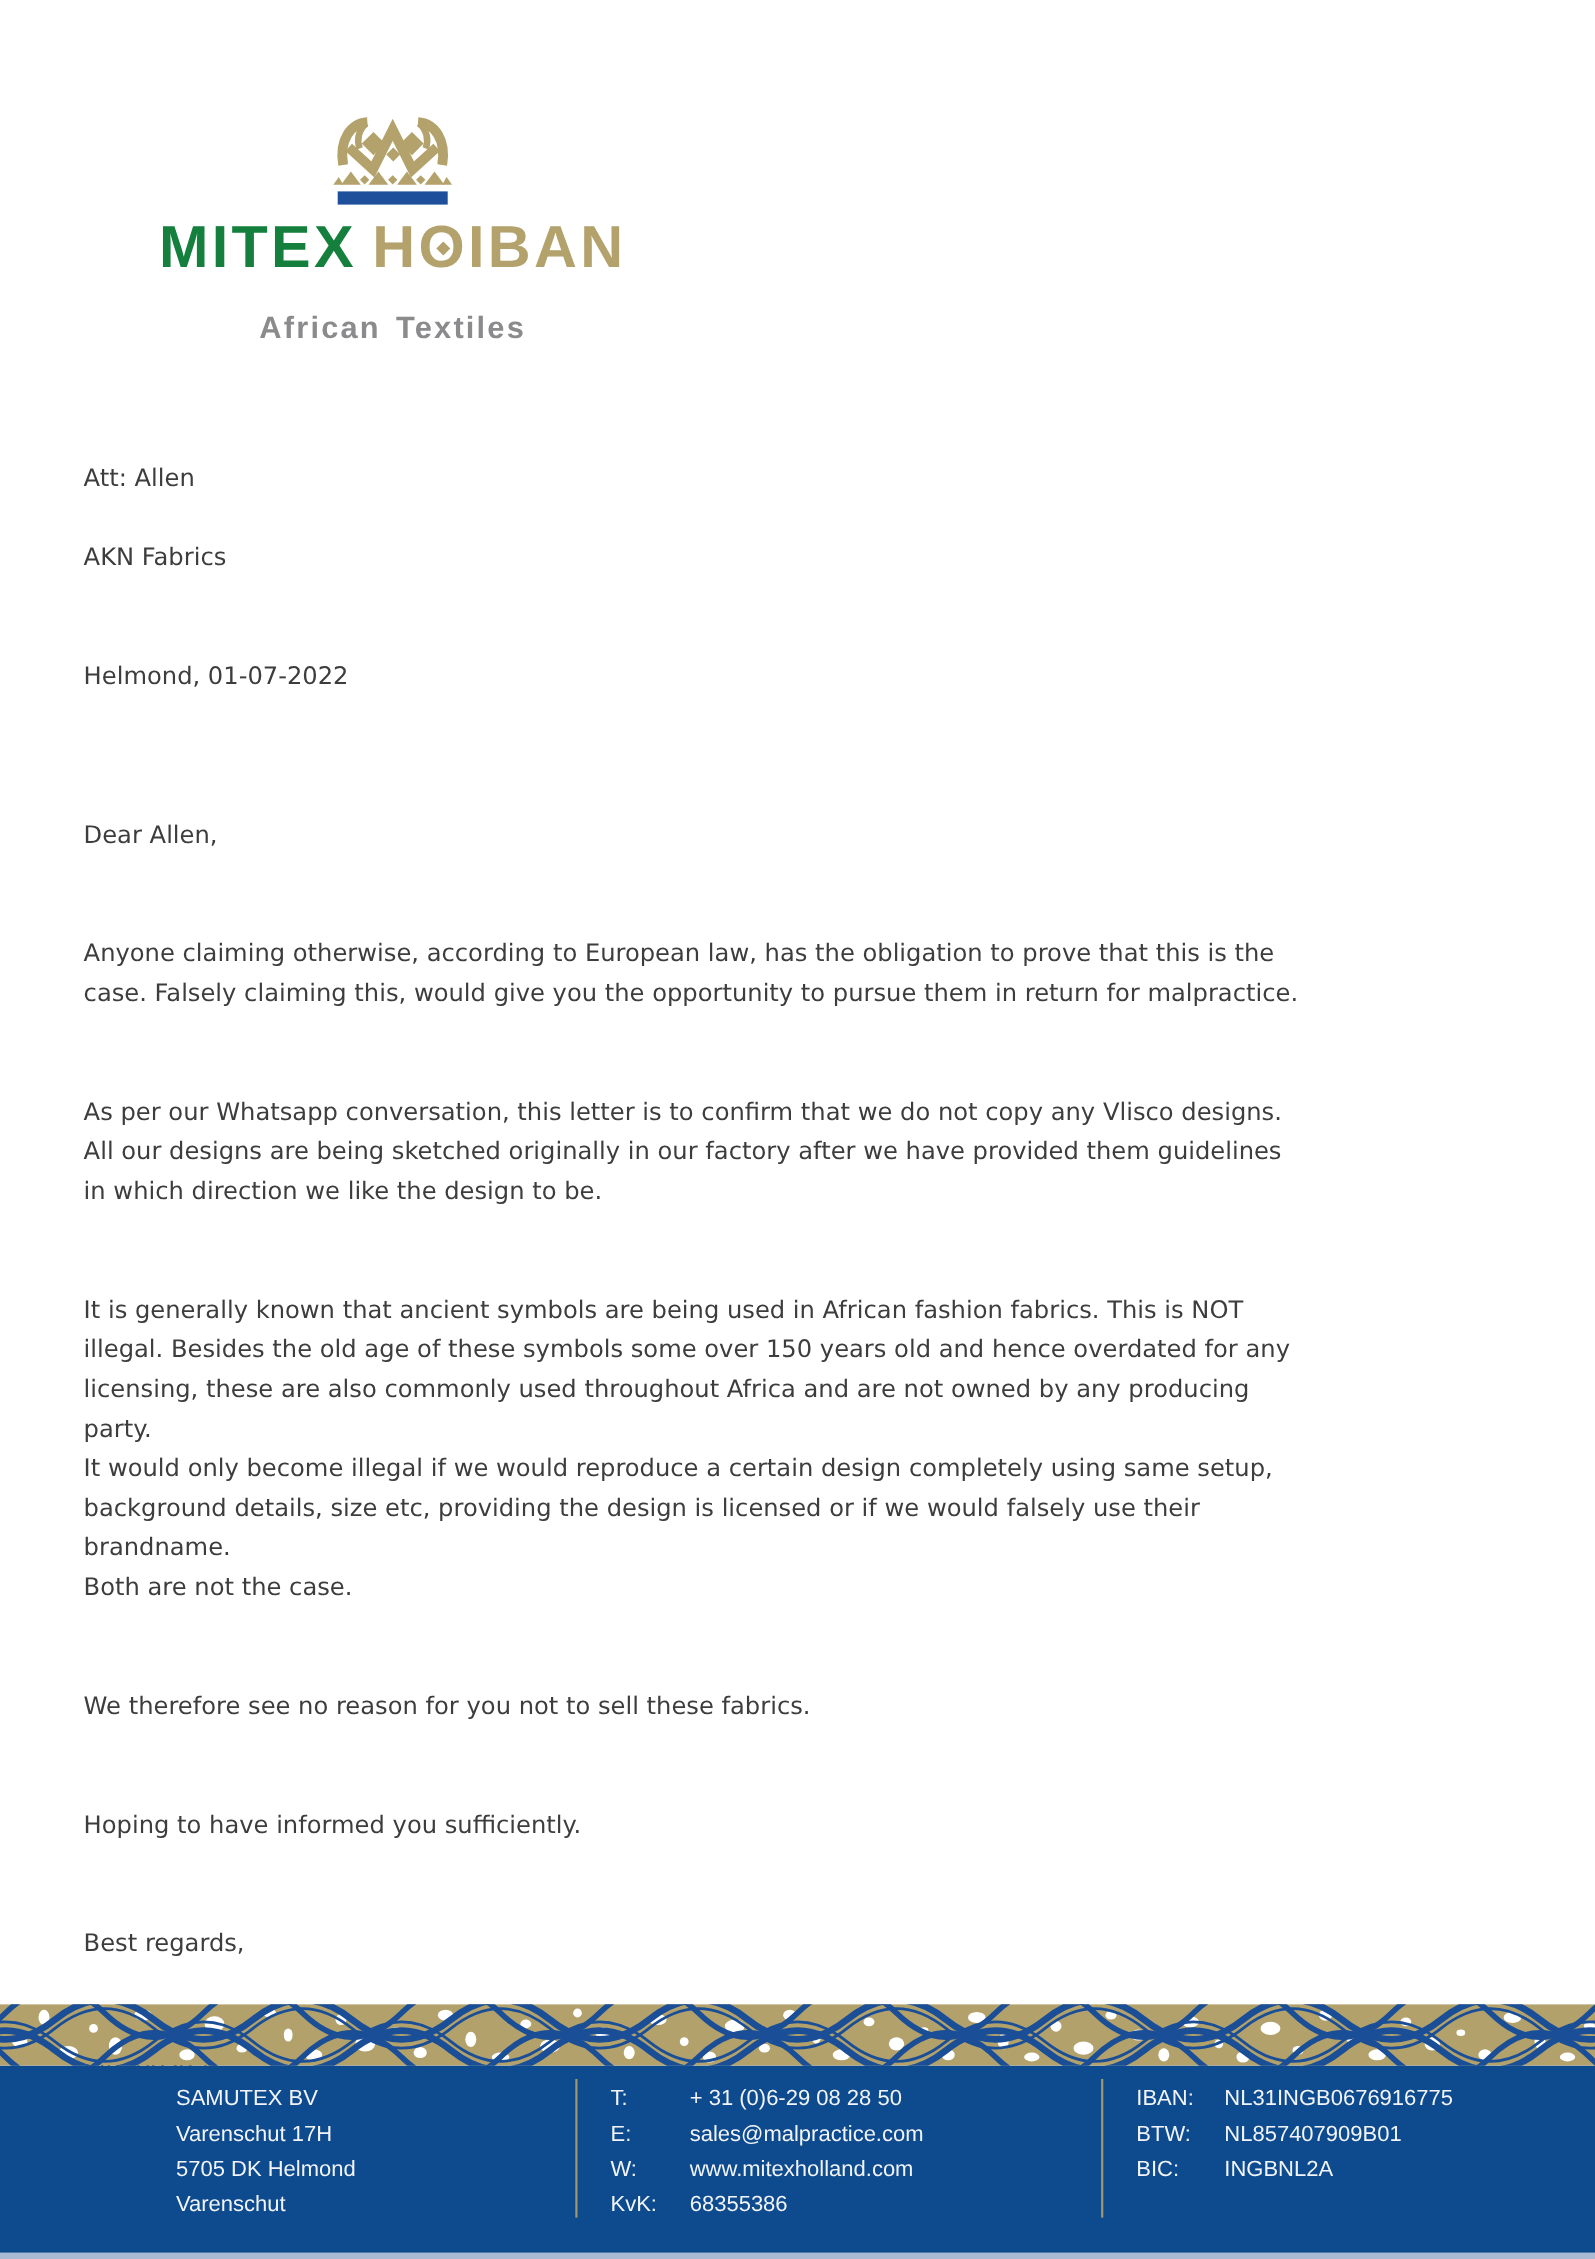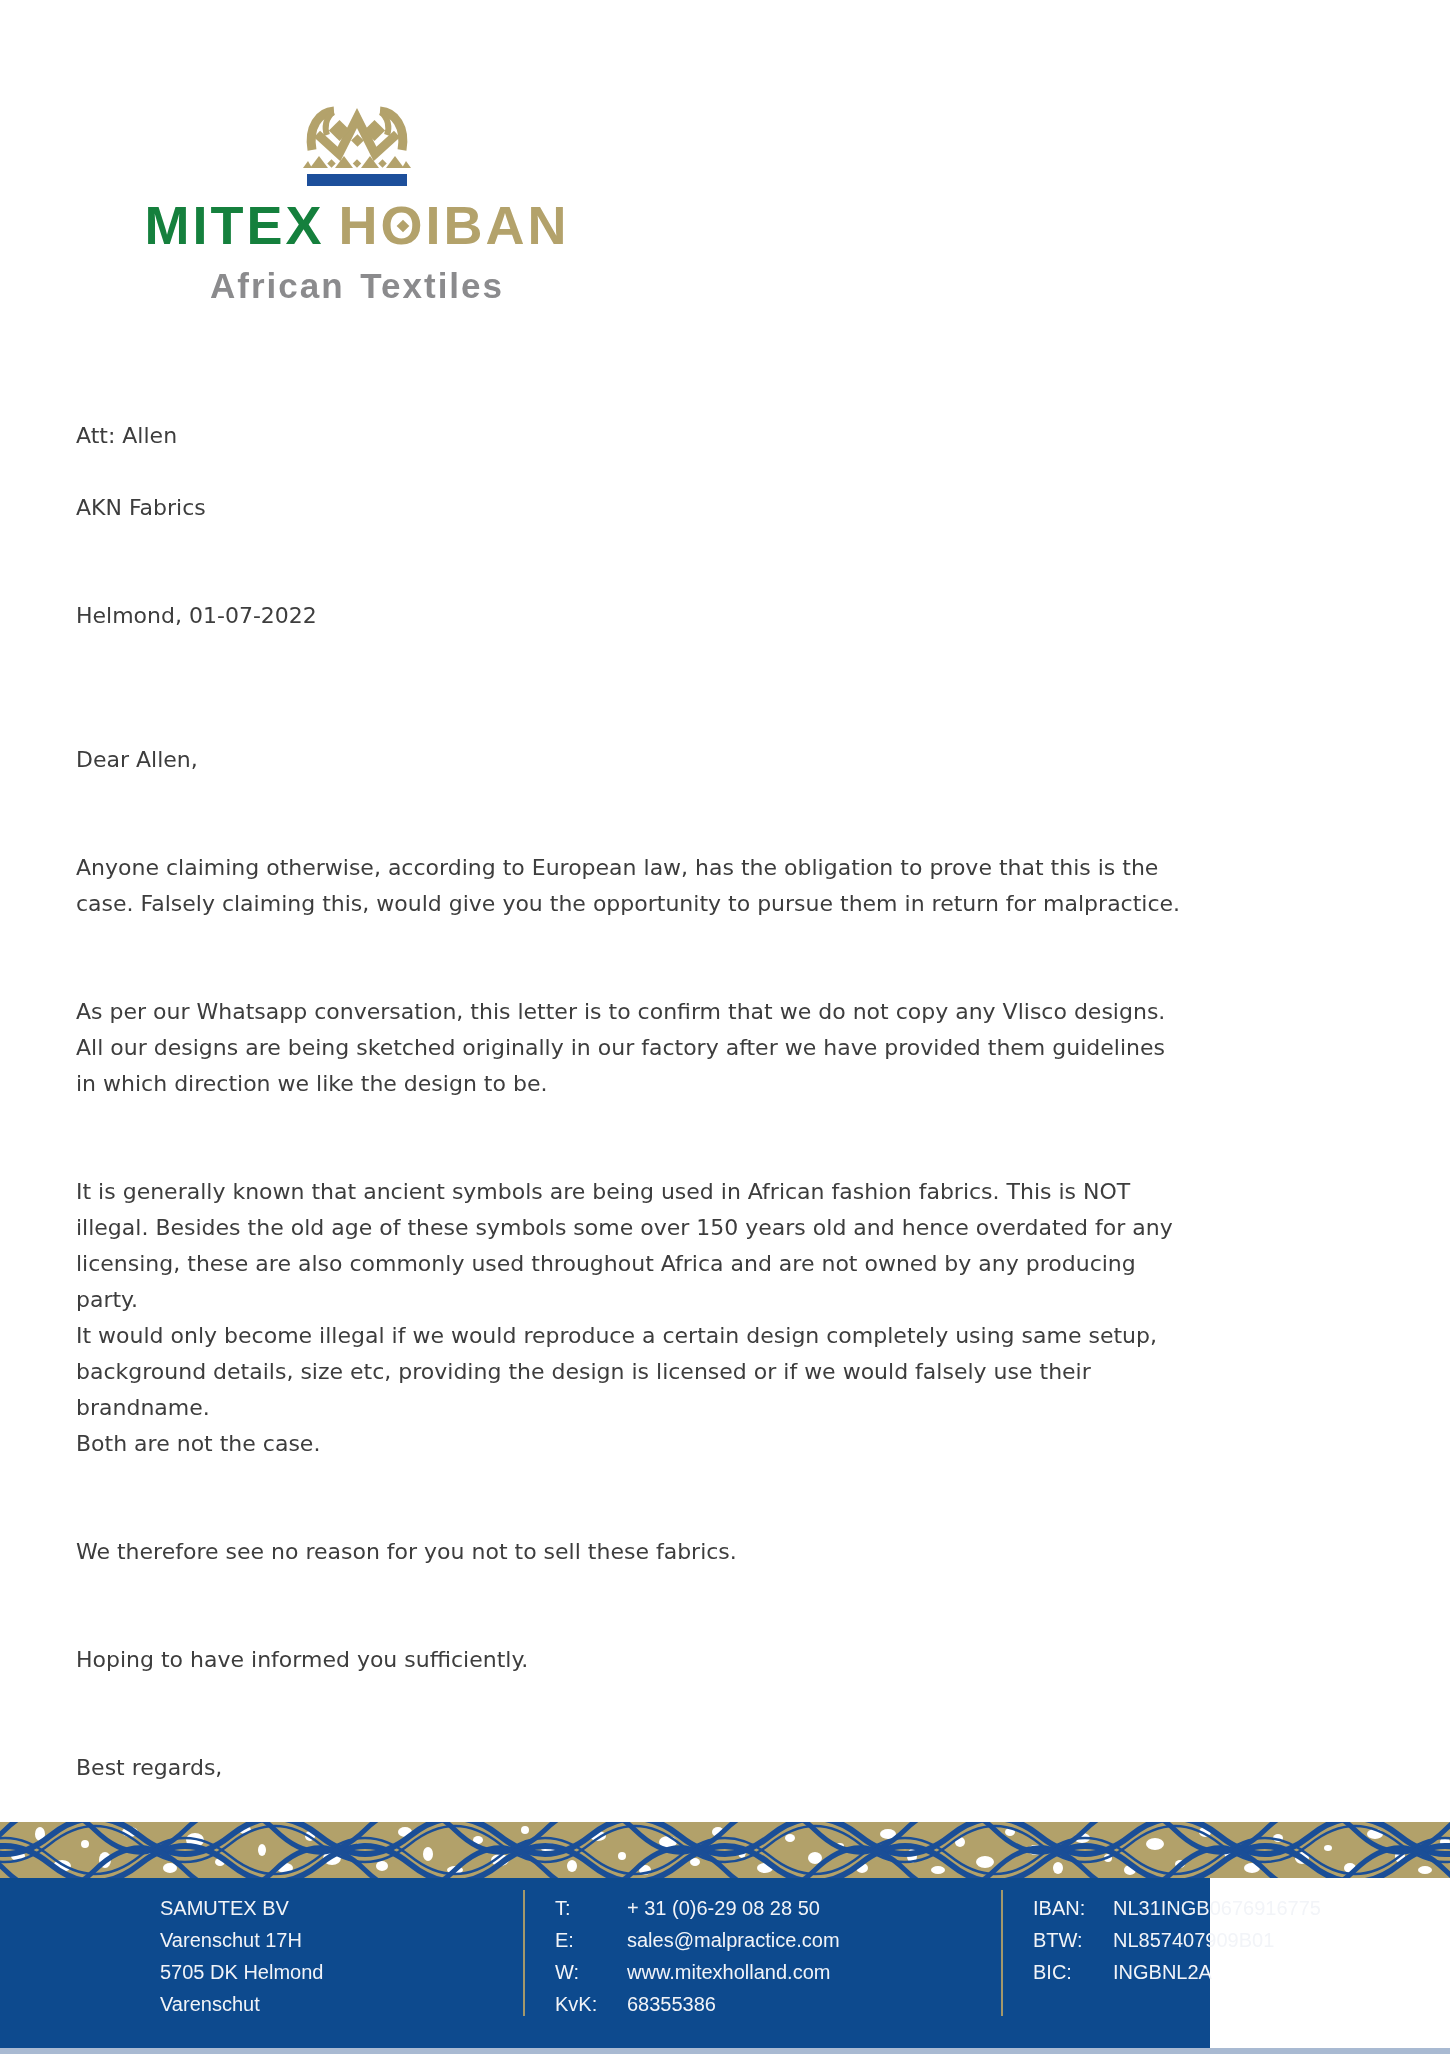--- a/index.html
+++ b/index.html
@@ -16,40 +16,40 @@
     font-size:54px;letter-spacing:3px;line-height:1;white-space:nowrap;
   }
   .wordmark .mitex{color:#15803d;margin-right:14px;}
   .wordmark .holland{color:#b3a26b;}
   .o-wrap{position:relative;display:inline-block;}
   .o-wrap .o-diamond{
     position:absolute;left:50%;top:52%;width:9px;height:9px;background:#b3a26b;
     transform:translate(-50%,-50%) rotate(45deg);
   }
   .tagline{
-    margin-top:14px;font-family:"Liberation Sans",sans-serif;font-weight:bold;
-    font-size:35px;letter-spacing:2px;word-spacing:4px;color:#8b8b8d;
+    margin-top:30px;font-family:"Liberation Sans",sans-serif;font-weight:bold;
+    font-size:28px;letter-spacing:2px;word-spacing:4px;color:#8b8b8d;
   }
 
   
   .letter{
     position:absolute;left:76px;top:382px;width:1330px;
     font-size:22px;line-height:36px;color:#3d3d3d;white-space:pre-line;
   }
   .letter .block{margin:0;}
   .gap1{margin-top:36px !important;}
   .gap2{margin-top:72px !important;}
 
   
   .band{position:absolute;left:0;top:1822px;width:1450px;height:56px;}
   .band svg{display:block;}
 
   
   .footer{
-    position:absolute;left:0;top:1878px;width:1210px;height:170px;background:#0d4a8e;
+    position:absolute;left:0;top:1878px;width:1450px;height:170px;background:#0d4a8e;
     font-family:"Liberation Sans",sans-serif;color:#f2f4f8;font-size:20px;line-height:32px;
   }
   .f-col{position:absolute;top:14px;}
   .f-col.company{left:160px;}
   .f-col.contact{left:555px;}
   .f-col.bank{left:1033px;}
   .f-row{display:flex;}
   .f-row .lbl{width:72px;flex:0 0 auto;}
   .bank .f-row .lbl{width:80px;}
   .divider{position:absolute;top:12px;width:2px;height:126px;background:#a3986b;}

